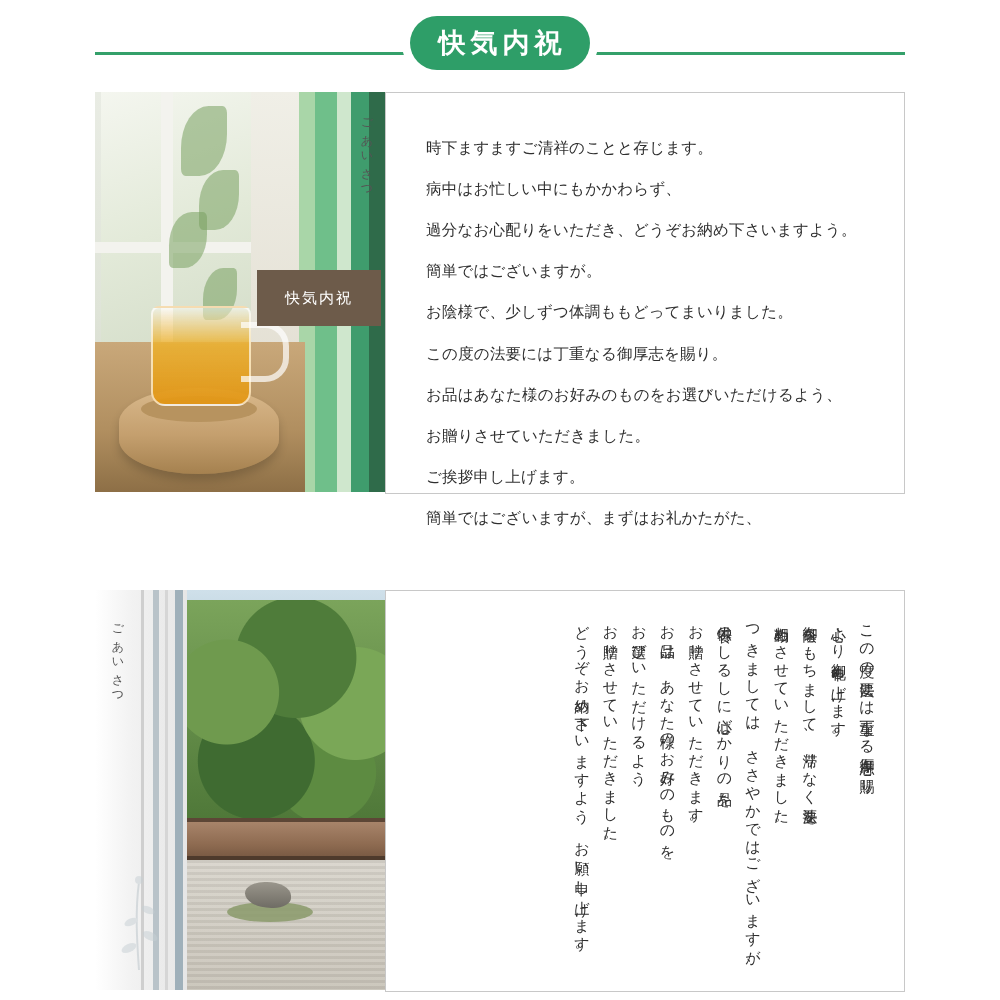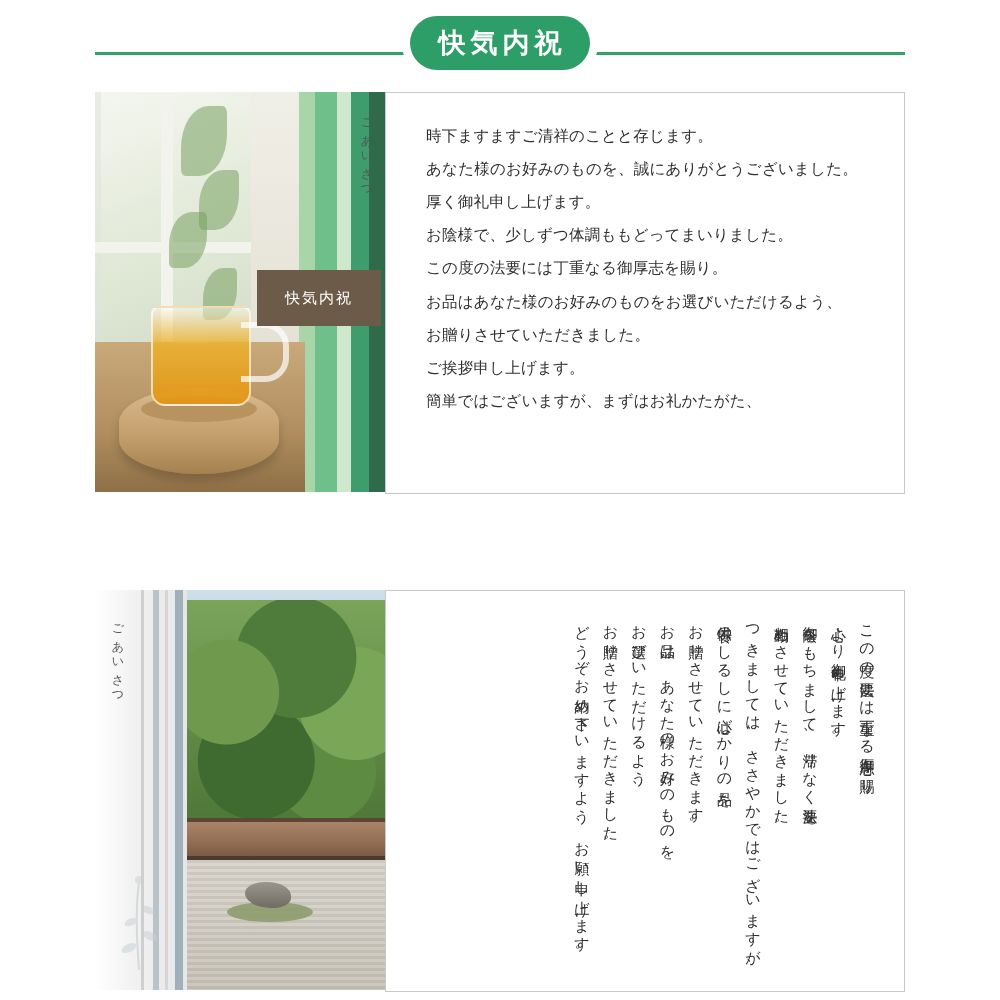--- a/index.html
+++ b/index.html
@@ -260,21 +260,21 @@
     box-sizing: border-box;
   }
 
   
   .text-h {
     padding: 26px 28px 18px 40px;
     height: 400px;
     box-sizing: border-box;
   }
   .text-h p {
-    margin: 4px 0 8px 0;
+    margin: 16px 0 8px 0;
     font-size: 15.5px;
     line-height: 1.62;
     color: #2f2f2f;
     letter-spacing: 0.2px;
   }
 
   
   .text-v {
     height: 400px;
     box-sizing: border-box;
@@ -341,22 +341,23 @@
       <div class="p1-handle"></div>
 
       <div class="p1-plaque">快気内祝</div>
 
       <div class="vcaption" style="right:10px;top:18px;">ごあいさつ</div>
     </div>
 
     <div class="text-panel">
       <div class="text-h">
         <p>時下ますますご清祥のことと存じます。</p>
-        <p>あなた様のお好みのものを、誠にありがとうございました。</p>
-        <p>厚く御礼申し上げます。</p>
+        <p>病中はお忙しい中にもかかわらず、</p>
+        <p>過分なお心配りをいただき、どうぞお納め下さいますよう。</p>
+        <p>簡単ではございますが。</p>
         <p>お陰様で、少しずつ体調ももどってまいりました。</p>
         <p>この度の法要には丁重なる御厚志を賜り。</p>
         <p>お品はあなた様のお好みのものをお選びいただけるよう、</p>
         <p>お贈りさせていただきました。</p>
         <p>ご挨拶申し上げます。</p>
         <p>簡単ではございますが、まずはお礼かたがた、</p>
       </div>
     </div>
   </div>
 

